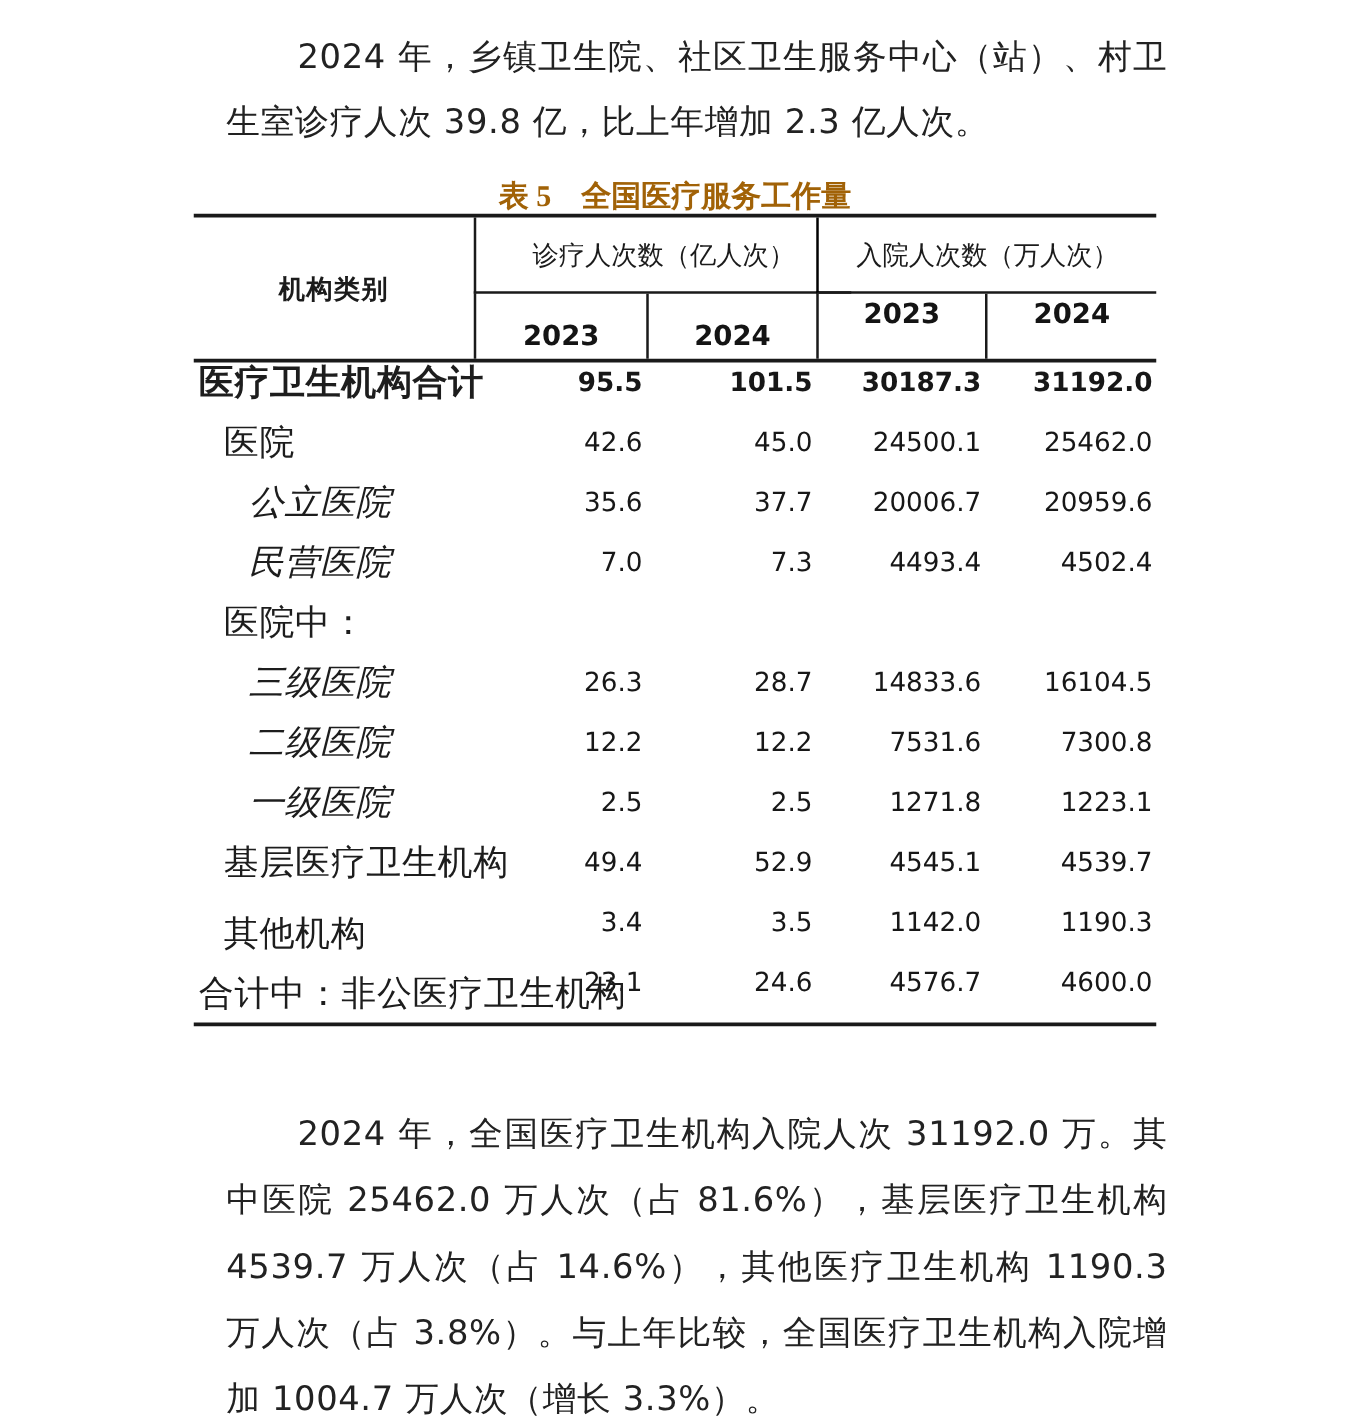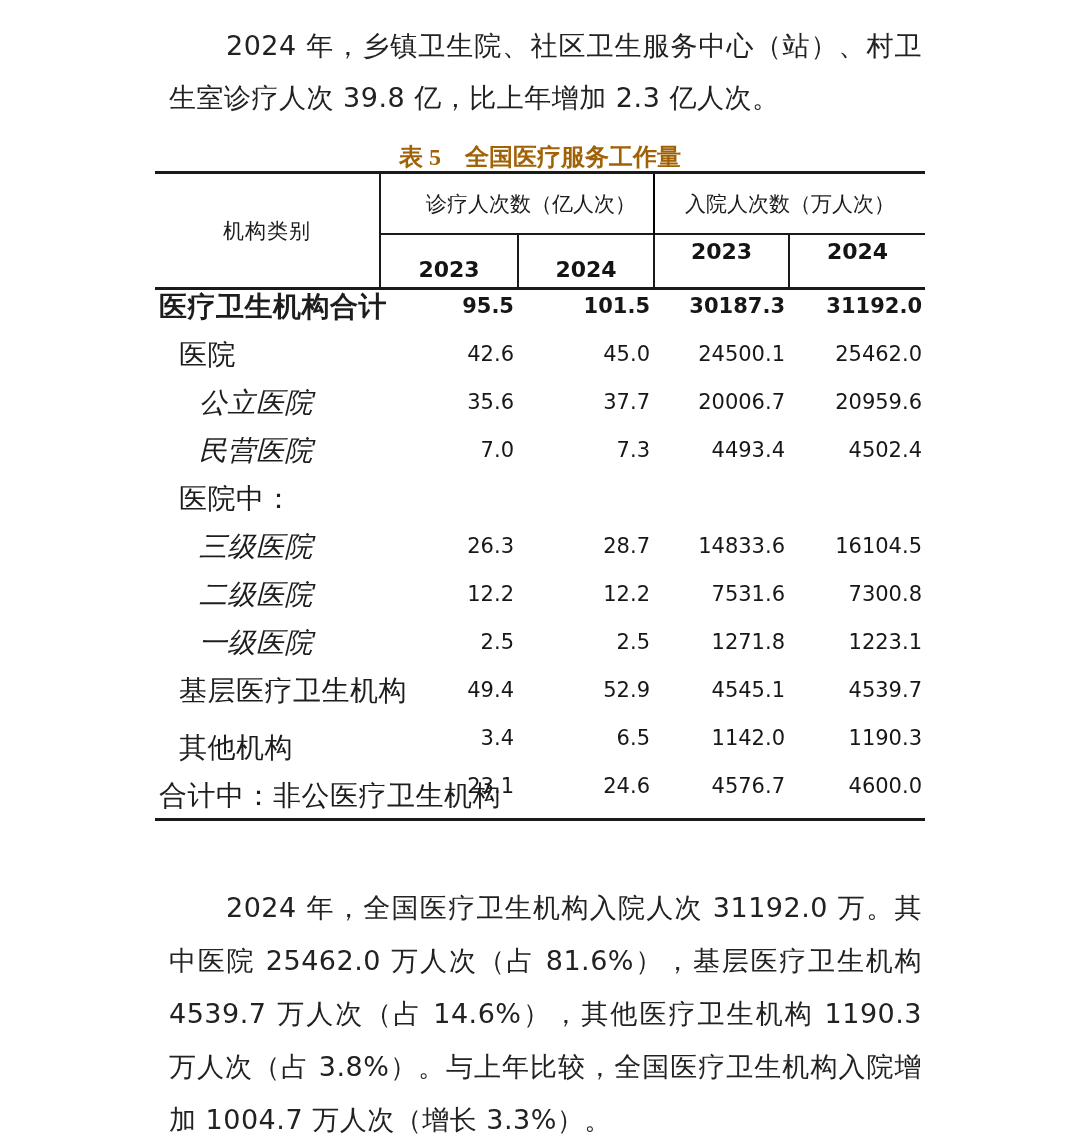--- a/index.html
+++ b/index.html
@@ -9,21 +9,21 @@
     height: 1137px;
     background: #ffffff;
     color: #1e1e1e;
     font-family: "DejaVu Sans", sans-serif;
     overflow: hidden;
   }
 
   
   .para {
     position: absolute;
-    left: 169px;
+    left: 181px;
     width: 753px;
     font-size: 27px;
     color: #222222;
   }
   .para .pline {
     display: block;
     white-space: nowrap;
     line-height: 52px;
     height: 52px;
     letter-spacing: 0.5px;
@@ -58,21 +58,21 @@
   .thead {
     position: relative;
     height: 113px;
     border-bottom: 3px solid #1a1a1a;
     font-family: "Liberation Serif", "DejaVu Serif", serif;
   }
   .th-cell { position: absolute; display: flex; justify-content: center; box-sizing: border-box; }
   .th-category {
     left: 0; top: 0; width: 224px; height: 113px;
     align-items: center;
-    font-size: 21px; letter-spacing: 1px; color: #1b1b1b;
+    font-size: 21px; letter-spacing: 1px; color: #1b1b1b; font-weight: bold;
   }
   .th-group { top: 0; height: 61px; align-items: center; border-bottom: 2px solid #1a1a1a; font-size: 21px; color: #1b1b1b; }
   .th-group1 { left: 224px; width: 302px; border-left: 2px solid #1a1a1a; }
   .th-group2 { left: 498px; width: 272px; border-left: 2px solid #000000; }
   .th-year {
     top: 61px; height: 52px;
     font-family: "DejaVu Sans", sans-serif;
     font-weight: 700; font-size: 22px; color: #141414;
     border-left: 2px solid #1a1a1a;
   }
@@ -200,21 +200,21 @@
         <div class="trow indent-1">
     <div class="row-label">基层医疗卫生机构</div>
     <div class="cell-value cv1">49.4</div>
     <div class="cell-value cv2">52.9</div>
     <div class="cell-value cv3">4545.1</div>
     <div class="cell-value cv4">4539.7</div>
   </div>
         <div class="trow indent-1 offset">
     <div class="row-label">其他机构</div>
     <div class="cell-value cv1">3.4</div>
-    <div class="cell-value cv2">6.5</div>
+    <div class="cell-value cv2">3.5</div>
     <div class="cell-value cv3">1142.0</div>
     <div class="cell-value cv4">1190.3</div>
   </div>
         <div class="trow indent-0 offset">
     <div class="row-label">合计中：非公医疗卫生机构</div>
     <div class="cell-value cv1">23.1</div>
     <div class="cell-value cv2">24.6</div>
     <div class="cell-value cv3">4576.7</div>
     <div class="cell-value cv4">4600.0</div>
   </div>

